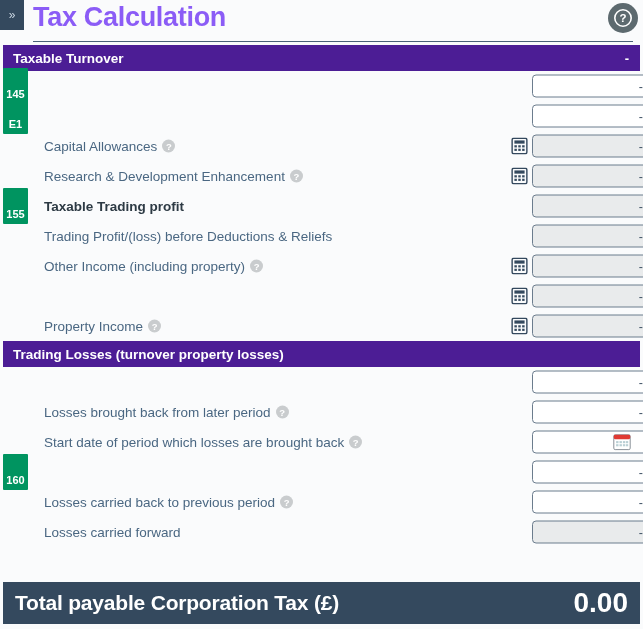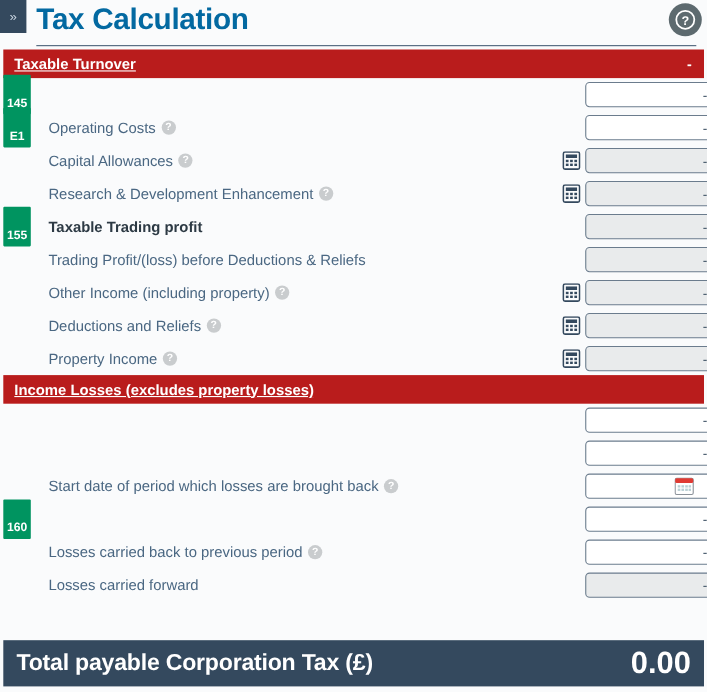--- a/index.html
+++ b/index.html
@@ -40,21 +40,21 @@
     text-align: center;
     cursor: pointer;
     user-select: none;
   }
   .page-title {
     position: absolute;
     left: 33px;
     top: 2px;
     font-size: 27px;
     font-weight: bold;
-    color: #0369a1;
+    color: #8b5cf6;
     letter-spacing: -0.3px;
     white-space: nowrap;
   }
   .title-rule {
     position: absolute;
     left: 33px;
     right: 10px;
     top: 41px;
     height: 1px;
     background: #4a6178;
@@ -72,30 +72,29 @@
     justify-content: center;
     cursor: pointer;
   }
   .help-circle svg { display:block; }
 
   
   .section-header {
     position: relative;
     margin: 0 3px;
     height: 26px;
-    background: #b91c1c;
+    background: #4c1d95;
     color: #ffffff;
     font-size: 13.5px;
     font-weight: bold;
     display: flex;
     align-items: center;
     padding: 0 10px;
     box-sizing: border-box;
     cursor: pointer;
-    text-decoration: underline;
   }
   .section-header .collapse-marker {
     position: absolute;
     right: 11px;
     top: 50%;
     transform: translateY(-50%);
     font-size: 13px;
     font-weight: bold;
     color: #ffffff;
   }
@@ -249,21 +248,20 @@
         <span>Taxable Turnover</span>
         <span class="collapse-marker">-</span>
       </div>
       <div class="rows">
         <div class="row">
           <span class="badge">145</span>
           <input class="field" type="text" value="-" style="">
         </div>
         <div class="row">
           <span class="badge">E1</span>
-          <span class="row-label"><span>Operating Costs</span><span class="help-q">?</span></span>
           <input class="field" type="text" value="-" style="">
         </div>
         <div class="row">
           <span class="row-label"><span>Capital Allowances</span><span class="help-q">?</span></span>
           <span class="calc-icon">
             <svg viewBox="0 0 18 18" width="17" height="17">
               <rect x="1.2" y="0.8" width="15.6" height="16.4" rx="1.6" fill="none" stroke="#34495e" stroke-width="1.5"></rect>
               <rect x="3.6" y="3.1" width="10.8" height="3.4" fill="#34495e"></rect>
               <rect x="3.6" y="8.2" width="2.6" height="2.3" fill="#34495e"></rect>
               <rect x="7.7" y="8.2" width="2.6" height="2.3" fill="#34495e"></rect>
@@ -310,21 +308,20 @@
               <rect x="7.7" y="8.2" width="2.6" height="2.3" fill="#34495e"></rect>
               <rect x="11.8" y="8.2" width="2.6" height="2.3" fill="#34495e"></rect>
               <rect x="3.6" y="11.9" width="2.6" height="2.3" fill="#34495e"></rect>
               <rect x="7.7" y="11.9" width="2.6" height="2.3" fill="#34495e"></rect>
               <rect x="11.8" y="11.9" width="2.6" height="2.3" fill="#34495e"></rect>
             </svg>
           </span>
           <input class="field disabled" type="text" readonly="" value="-" style="">
         </div>
         <div class="row">
-          <span class="row-label"><span>Deductions and Reliefs</span><span class="help-q">?</span></span>
           <span class="calc-icon">
             <svg viewBox="0 0 18 18" width="17" height="17">
               <rect x="1.2" y="0.8" width="15.6" height="16.4" rx="1.6" fill="none" stroke="#34495e" stroke-width="1.5"></rect>
               <rect x="3.6" y="3.1" width="10.8" height="3.4" fill="#34495e"></rect>
               <rect x="3.6" y="8.2" width="2.6" height="2.3" fill="#34495e"></rect>
               <rect x="7.7" y="8.2" width="2.6" height="2.3" fill="#34495e"></rect>
               <rect x="11.8" y="8.2" width="2.6" height="2.3" fill="#34495e"></rect>
               <rect x="3.6" y="11.9" width="2.6" height="2.3" fill="#34495e"></rect>
               <rect x="7.7" y="11.9" width="2.6" height="2.3" fill="#34495e"></rect>
               <rect x="11.8" y="11.9" width="2.6" height="2.3" fill="#34495e"></rect>
@@ -343,28 +340,29 @@
               <rect x="11.8" y="8.2" width="2.6" height="2.3" fill="#34495e"></rect>
               <rect x="3.6" y="11.9" width="2.6" height="2.3" fill="#34495e"></rect>
               <rect x="7.7" y="11.9" width="2.6" height="2.3" fill="#34495e"></rect>
               <rect x="11.8" y="11.9" width="2.6" height="2.3" fill="#34495e"></rect>
             </svg>
           </span>
           <input class="field disabled" type="text" readonly="" value="-" style="">
         </div>
       </div>
       <div class="section-header">
-        <span>Income Losses (excludes property losses)</span>
+        <span>Trading Losses (turnover property losses)</span>
         <span class="collapse-marker"></span>
       </div>
       <div class="rows">
         <div class="row">
           <input class="field" type="text" value="-" style="">
         </div>
         <div class="row">
+          <span class="row-label"><span>Losses brought back from later period</span><span class="help-q">?</span></span>
           <input class="field" type="text" value="-" style="">
         </div>
         <div class="row">
           <span class="row-label"><span>Start date of period which losses are brought back</span><span class="help-q">?</span></span>
           <input class="field date" type="text" value="" style="">
           <span class="cal-icon">
             <svg viewBox="0 0 18 18" width="18" height="18">
               <rect x="0.8" y="1.8" width="16.4" height="14.8" rx="1.4" fill="#ffffff" stroke="#8a9199" stroke-width="1"></rect>
               <rect x="0.8" y="1.8" width="16.4" height="4.4" rx="1.4" fill="#e03a33"></rect>
               <rect x="3.1" y="8.1" width="2.4" height="2.1" fill="#b9cfd4"></rect>

